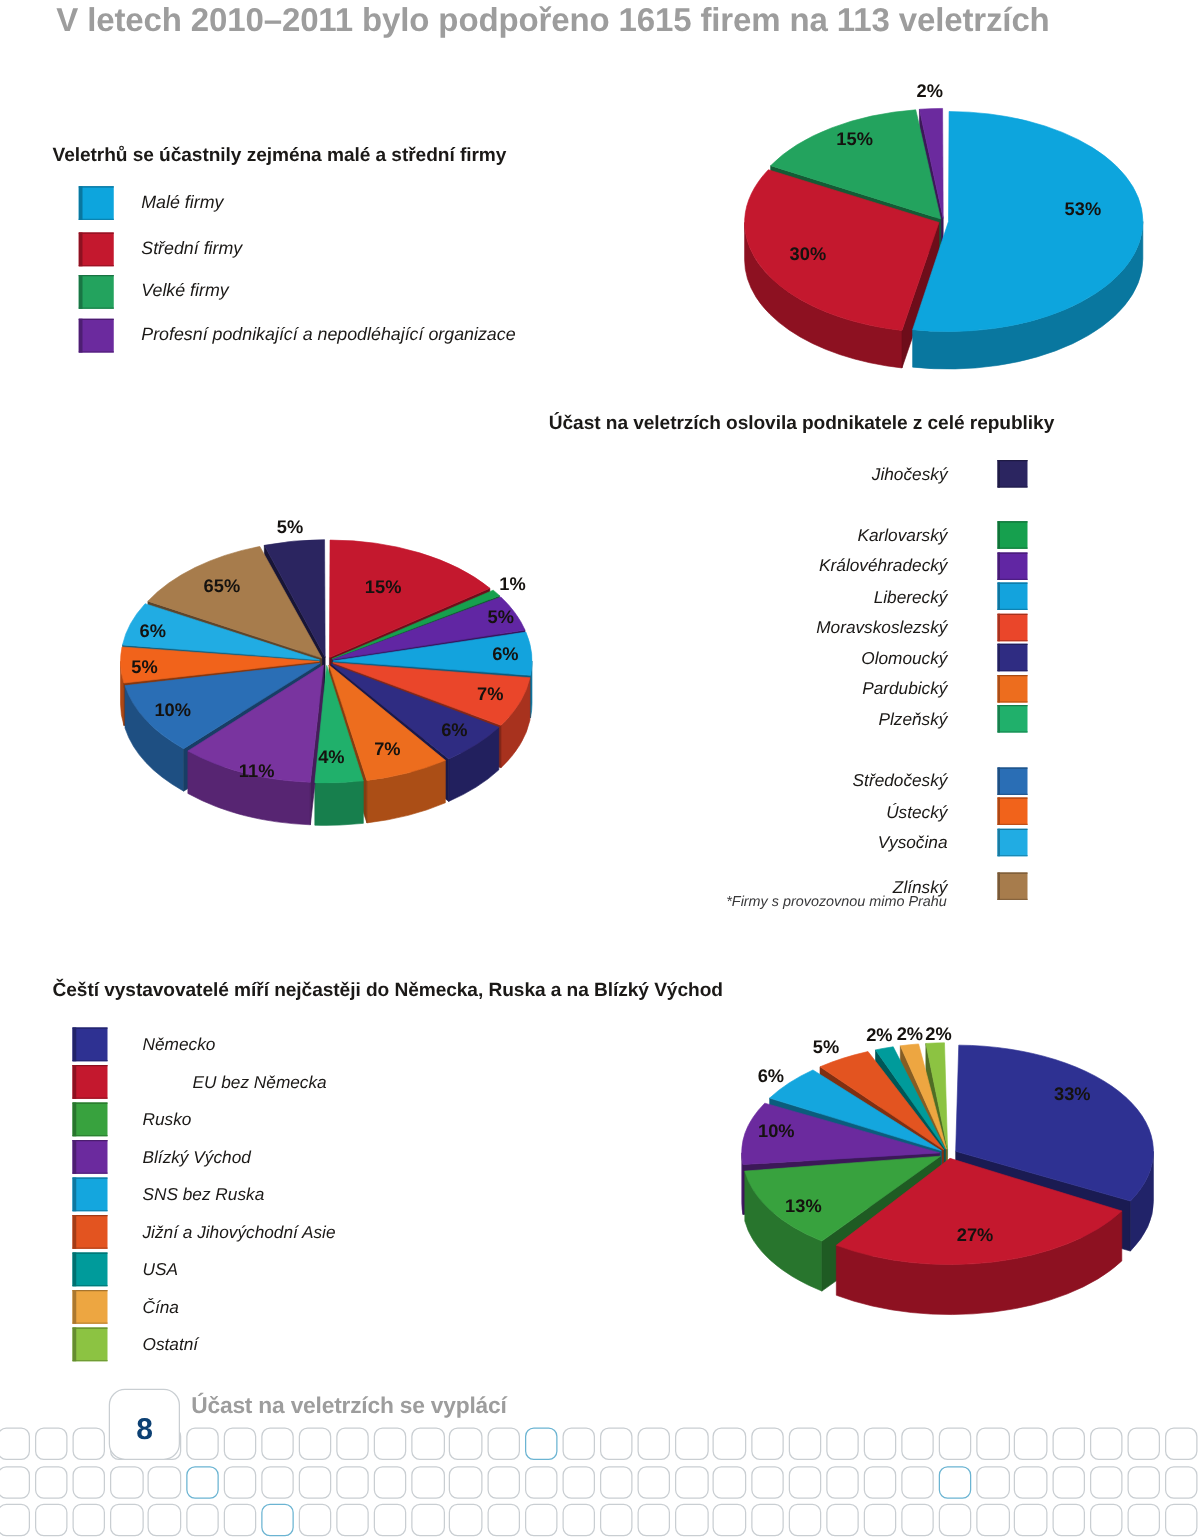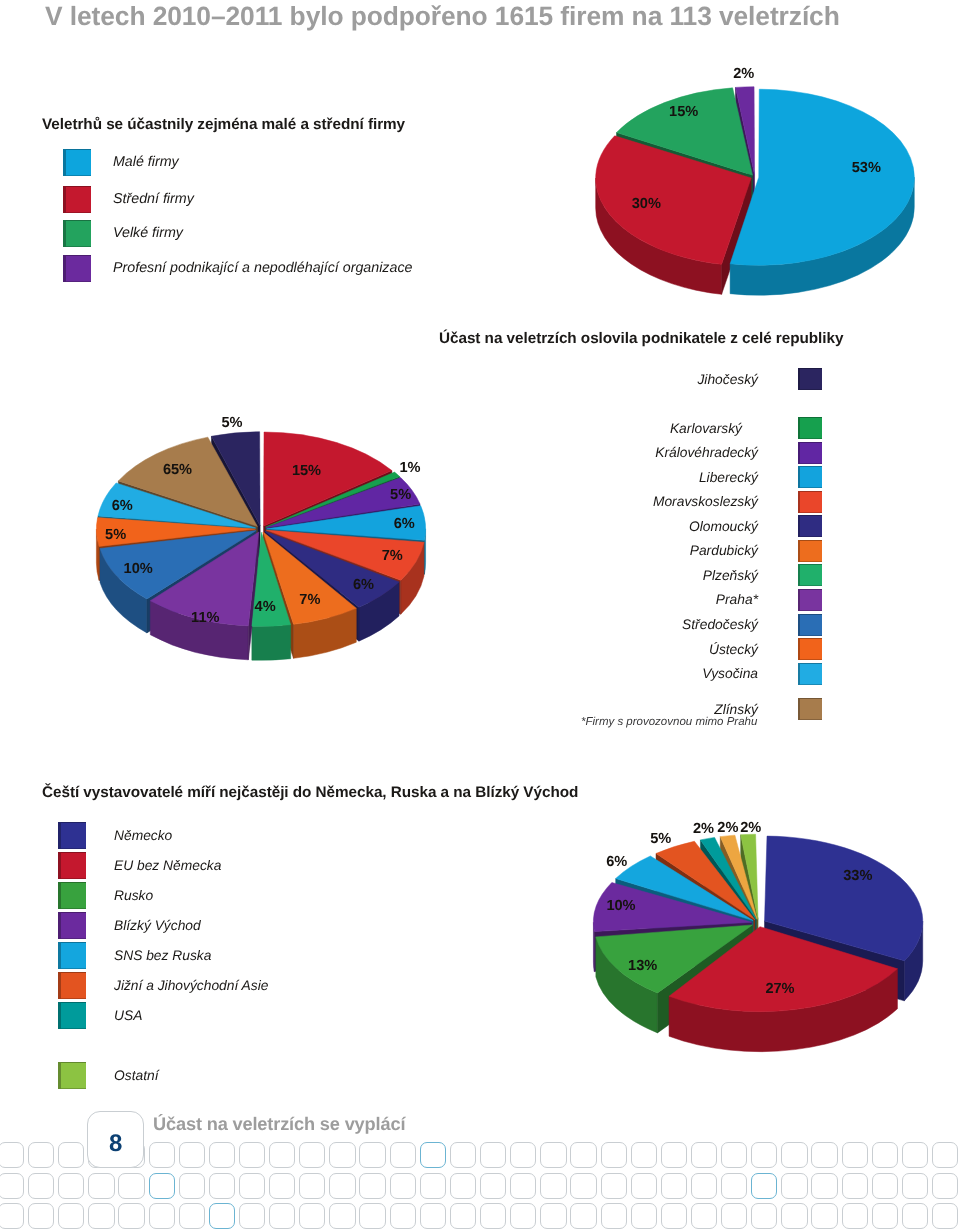--- a/index.html
+++ b/index.html
@@ -128,21 +128,21 @@
   <div class="legend" id="sec2-legend" style="left: 556px; top: 368px; width: 266px; height: 343.7px;">
       <div class="legend-row rtl" style="top: 0px; width: 266px; height: 22px;">
         <span class="legend-label" style="font-size: 13.8px; margin-right: 40px;">Jihočeský</span>
         <span class="swatch" style="width: 24px; height: 22px;">
           <span class="face" style="background: rgb(43, 37, 96);"></span>
           <span class="btm" style="height: 1px; background: rgb(34, 30, 77);"></span>
           <span class="top" style="height: 1px; background: rgb(30, 26, 67);"></span>
           <span class="edge" style="width: 2px; background: rgb(31, 27, 69);"></span>
         </span>
       </div>
-      <div class="legend-row rtl" style="top: 49.1px; width: 266px; height: 22px; gap: 16px;">
+      <div class="legend-row rtl" style="top: 49.1px; width: 266px; height: 22px;">
         <span class="legend-label" style="font-size: 13.8px; margin-right: 40px;">Karlovarský</span>
         <span class="swatch" style="width: 24px; height: 22px;">
           <span class="face" style="background: rgb(22, 160, 78);"></span>
           <span class="btm" style="height: 1px; background: rgb(18, 128, 62);"></span>
           <span class="top" style="height: 1px; background: rgb(15, 112, 55);"></span>
           <span class="edge" style="width: 2px; background: rgb(16, 115, 56);"></span>
         </span>
       </div>
       <div class="legend-row rtl" style="top: 73.65px; width: 266px; height: 22px;">
         <span class="legend-label" style="font-size: 13.8px; margin-right: 40px;">Královéhradecký</span>
@@ -189,29 +189,20 @@
           <span class="edge" style="width: 2px; background: rgb(171, 78, 22);"></span>
         </span>
       </div>
       <div class="legend-row rtl" style="top: 196.4px; width: 266px; height: 22px;">
         <span class="legend-label" style="font-size: 13.8px; margin-right: 40px;">Plzeňský</span>
         <span class="swatch" style="width: 24px; height: 22px;">
           <span class="face" style="background: rgb(32, 176, 107);"></span>
           <span class="btm" style="height: 1px; background: rgb(26, 141, 86);"></span>
           <span class="top" style="height: 1px; background: rgb(22, 123, 75);"></span>
           <span class="edge" style="width: 2px; background: rgb(23, 127, 77);"></span>
-        </span>
-      </div>
-      <div class="legend-row rtl" style="top: 220.95px; width: 266px; height: 22px;">
-        <span class="legend-label" style="font-size: 13.8px; margin-right: 40px;">Praha*</span>
-        <span class="swatch" style="width: 24px; height: 22px;">
-          <span class="face" style="background: rgb(121, 52, 159);"></span>
-          <span class="btm" style="height: 1px; background: rgb(97, 42, 127);"></span>
-          <span class="top" style="height: 1px; background: rgb(85, 36, 111);"></span>
-          <span class="edge" style="width: 2px; background: rgb(87, 37, 114);"></span>
         </span>
       </div>
       <div class="legend-row rtl" style="top: 245.5px; width: 266px; height: 22px;">
         <span class="legend-label" style="font-size: 13.8px; margin-right: 40px;">Středočeský</span>
         <span class="swatch" style="width: 24px; height: 22px;">
           <span class="face" style="background: rgb(42, 110, 181);"></span>
           <span class="btm" style="height: 1px; background: rgb(34, 88, 145);"></span>
           <span class="top" style="height: 1px; background: rgb(29, 77, 127);"></span>
           <span class="edge" style="width: 2px; background: rgb(30, 79, 130);"></span>
         </span>
@@ -305,21 +296,21 @@
   <div class="legend" id="sec3-legend" style="left: 58px; top: 821.5px; width: 420px; height: 270.9px;">
       <div class="legend-row" style="top: 0px; width: 420px; height: 27px;">
         <span class="swatch" style="width: 28px; height: 27px; margin-right: 28px;">
           <span class="face" style="background: rgb(46, 49, 146);"></span>
           <span class="btm" style="height: 1px; background: rgb(37, 39, 117);"></span>
           <span class="top" style="height: 1px; background: rgb(32, 34, 102);"></span>
           <span class="edge" style="width: 3px; background: rgb(33, 35, 105);"></span>
         </span>
         <span class="legend-label" style="font-size: 13.8px;">Německo</span>
       </div>
-      <div class="legend-row" style="top: 30.1px; width: 420px; height: 27px;">
+      <div class="legend-row" style="top: 30.1px; width: 420px; height: 27px; gap: 40px;">
         <span class="swatch" style="width: 28px; height: 27px; margin-right: 28px;">
           <span class="face" style="background: rgb(196, 24, 46);"></span>
           <span class="btm" style="height: 1px; background: rgb(157, 19, 37);"></span>
           <span class="top" style="height: 1px; background: rgb(137, 17, 32);"></span>
           <span class="edge" style="width: 3px; background: rgb(141, 17, 33);"></span>
         </span>
         <span class="legend-label" style="font-size: 13.8px;">EU bez Německa</span>
       </div>
       <div class="legend-row" style="top: 60.2px; width: 420px; height: 27px;">
         <span class="swatch" style="width: 28px; height: 27px; margin-right: 28px;">
@@ -358,20 +349,29 @@
         <span class="legend-label" style="font-size: 13.8px;">USA</span>
       </div>
       <div class="legend-row" style="top: 150.5px; width: 420px; height: 27px;">
         <span class="swatch" style="width: 28px; height: 27px; margin-right: 28px;">
           <span class="face" style="background: rgb(227, 84, 32);"></span>
           <span class="btm" style="height: 1px; background: rgb(182, 67, 26);"></span>
           <span class="top" style="height: 1px; background: rgb(159, 59, 22);"></span>
           <span class="edge" style="width: 3px; background: rgb(163, 60, 23);"></span>
         </span>
         <span class="legend-label" style="font-size: 13.8px;">Jižní a Jihovýchodní Asie</span>
+      </div>
+      <div class="legend-row" style="top: 210.7px; width: 420px; height: 27px;">
+        <span class="swatch" style="width: 28px; height: 27px; margin-right: 28px;">
+          <span class="face" style="background: rgb(237, 166, 65);"></span>
+          <span class="btm" style="height: 1px; background: rgb(190, 133, 52);"></span>
+          <span class="top" style="height: 1px; background: rgb(166, 116, 46);"></span>
+          <span class="edge" style="width: 3px; background: rgb(171, 120, 47);"></span>
+        </span>
+        <span class="legend-label" style="font-size: 13.8px;">Čína</span>
       </div>
       <div class="legend-row" style="top: 240.8px; width: 420px; height: 27px;">
         <span class="swatch" style="width: 28px; height: 27px; margin-right: 28px;">
           <span class="face" style="background: rgb(140, 195, 66);"></span>
           <span class="btm" style="height: 1px; background: rgb(112, 156, 53);"></span>
           <span class="top" style="height: 1px; background: rgb(98, 137, 46);"></span>
           <span class="edge" style="width: 3px; background: rgb(101, 140, 48);"></span>
         </span>
         <span class="legend-label" style="font-size: 13.8px;">Ostatní</span>
       </div>

